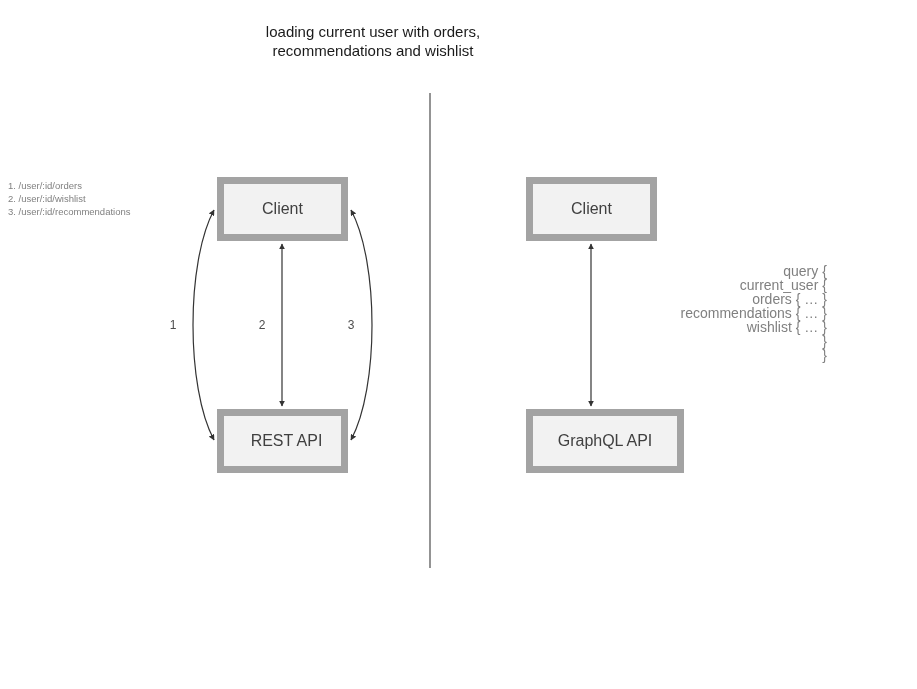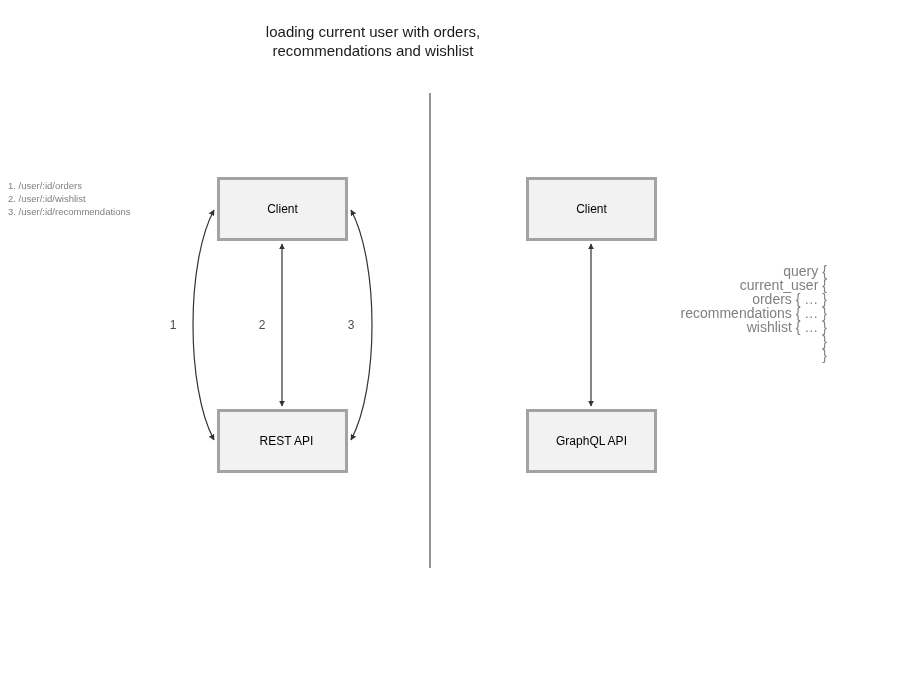--- a/index.html
+++ b/index.html
@@ -29,31 +29,31 @@
     text-align: center;
     font-size: 15px;
     line-height: 19px;
     color: #1a1a1a;
     white-space: pre-line;
   }
   .node {
     position: absolute;
     box-sizing: border-box;
     background: #f2f2f2;
-    border: 3px solid #a3a3a3;
+    border: 7px solid #a3a3a3;
     display: flex;
     align-items: center;
     justify-content: center;
-    font-size: 12px;
-    color: #000000;
+    font-size: 16px;
+    color: #404040;
   }
   #node-client-rest  { left: 217px; top: 177px; width: 131px; height: 64px; }
   #node-rest-api     { left: 217px; top: 409px; width: 131px; height: 64px; padding-left: 8px; }
   #node-client-gql   { left: 526px; top: 177px; width: 131px; height: 64px; }
-  #node-graphql-api  { left: 526px; top: 409px; width: 131px; height: 64px; }
+  #node-graphql-api  { left: 526px; top: 409px; width: 158px; height: 64px; }
 
   .edge-label {
     position: absolute;
     font-size: 12px;
     color: #4d4d4d;
     text-align: center;
     width: 24px;
   }
   #edge-label-1 { left: 161px; top: 318px; }
   #edge-label-2 { left: 250px; top: 318px; }

